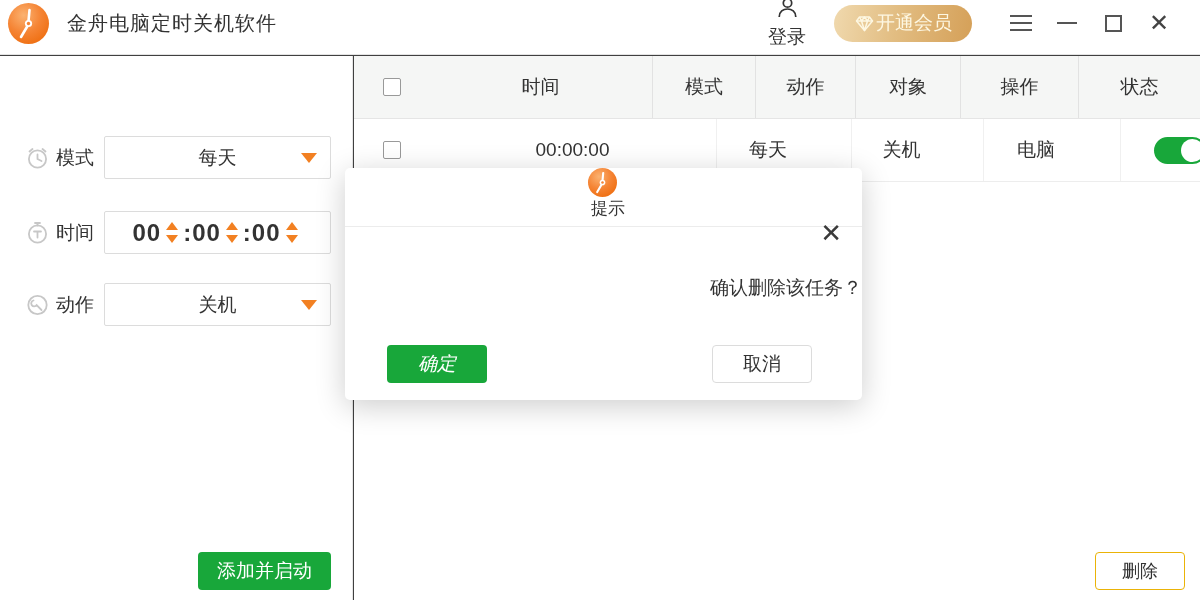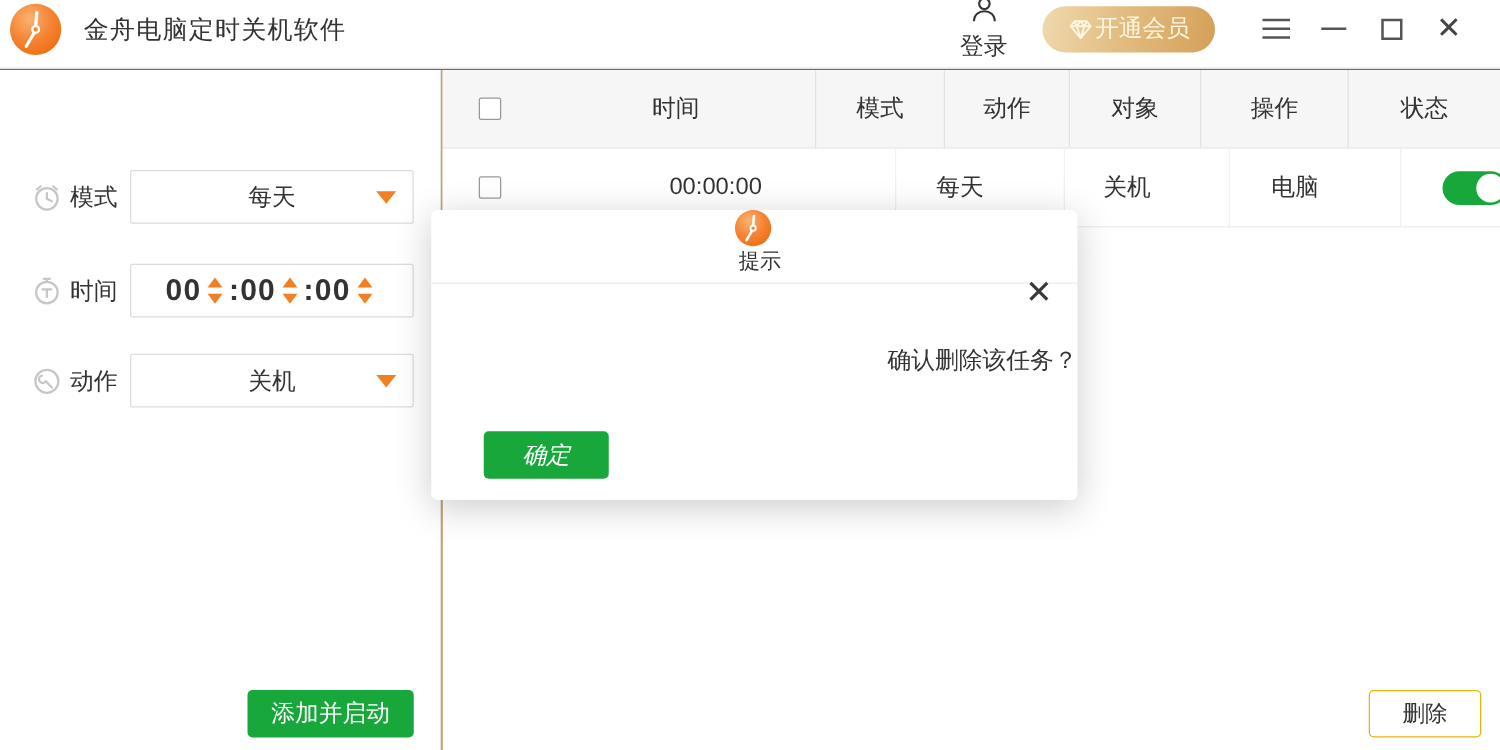--- a/index.html
+++ b/index.html
@@ -1,21 +1,21 @@
 <!DOCTYPE html>
 <html><head>
 <meta charset="utf-8">
 <style>
   * { margin:0; padding:0; box-sizing:border-box; }
   html,body { width:1200px; height:600px; }
   body {
     font-family:"Liberation Sans","DejaVu Sans",sans-serif;
     color:#333; background:#fff; overflow:hidden;
   }
-  .app { position:relative; width:1200px; height:600px; background:#a16207; }
+  .app { position:relative; width:1200px; height:600px; background:#404040; }
 
   
   .titlebar {
     position:absolute; top:0; left:0; right:0; height:55px;
     display:flex; align-items:center; padding:0 18px 8px 8px;
     border-bottom:1px solid #e3e3e3; background:#fff;
   }
   .logo {
     width:41px; height:41px; border-radius:50%;
     background:radial-gradient(circle at 38% 30%, #fbb271 0%, #f58434 45%, #ef6f12 80%);
@@ -288,15 +288,16 @@
           <line x1="19.5" y1="23" x2="13" y2="34" stroke="#fff" stroke-width="3" stroke-linecap="round"></line>
           <circle cx="20.5" cy="20.5" r="4" fill="#fff"></circle>
           <circle cx="20.5" cy="20.5" r="1.8" fill="#f58434"></circle>
         </svg>
       </div>
       <div class="dialog-title">提示</div>
       <button class="dialog-close"><span>✕</span></button>
     </div>
     <div class="dialog-message">确认删除该任务？</div>
     <button class="dlg-btn dlg-confirm">确定</button>
+    <button class="dlg-btn dlg-cancel">取消</button>
   </div>
 
 </div>
 
 </body></html>

